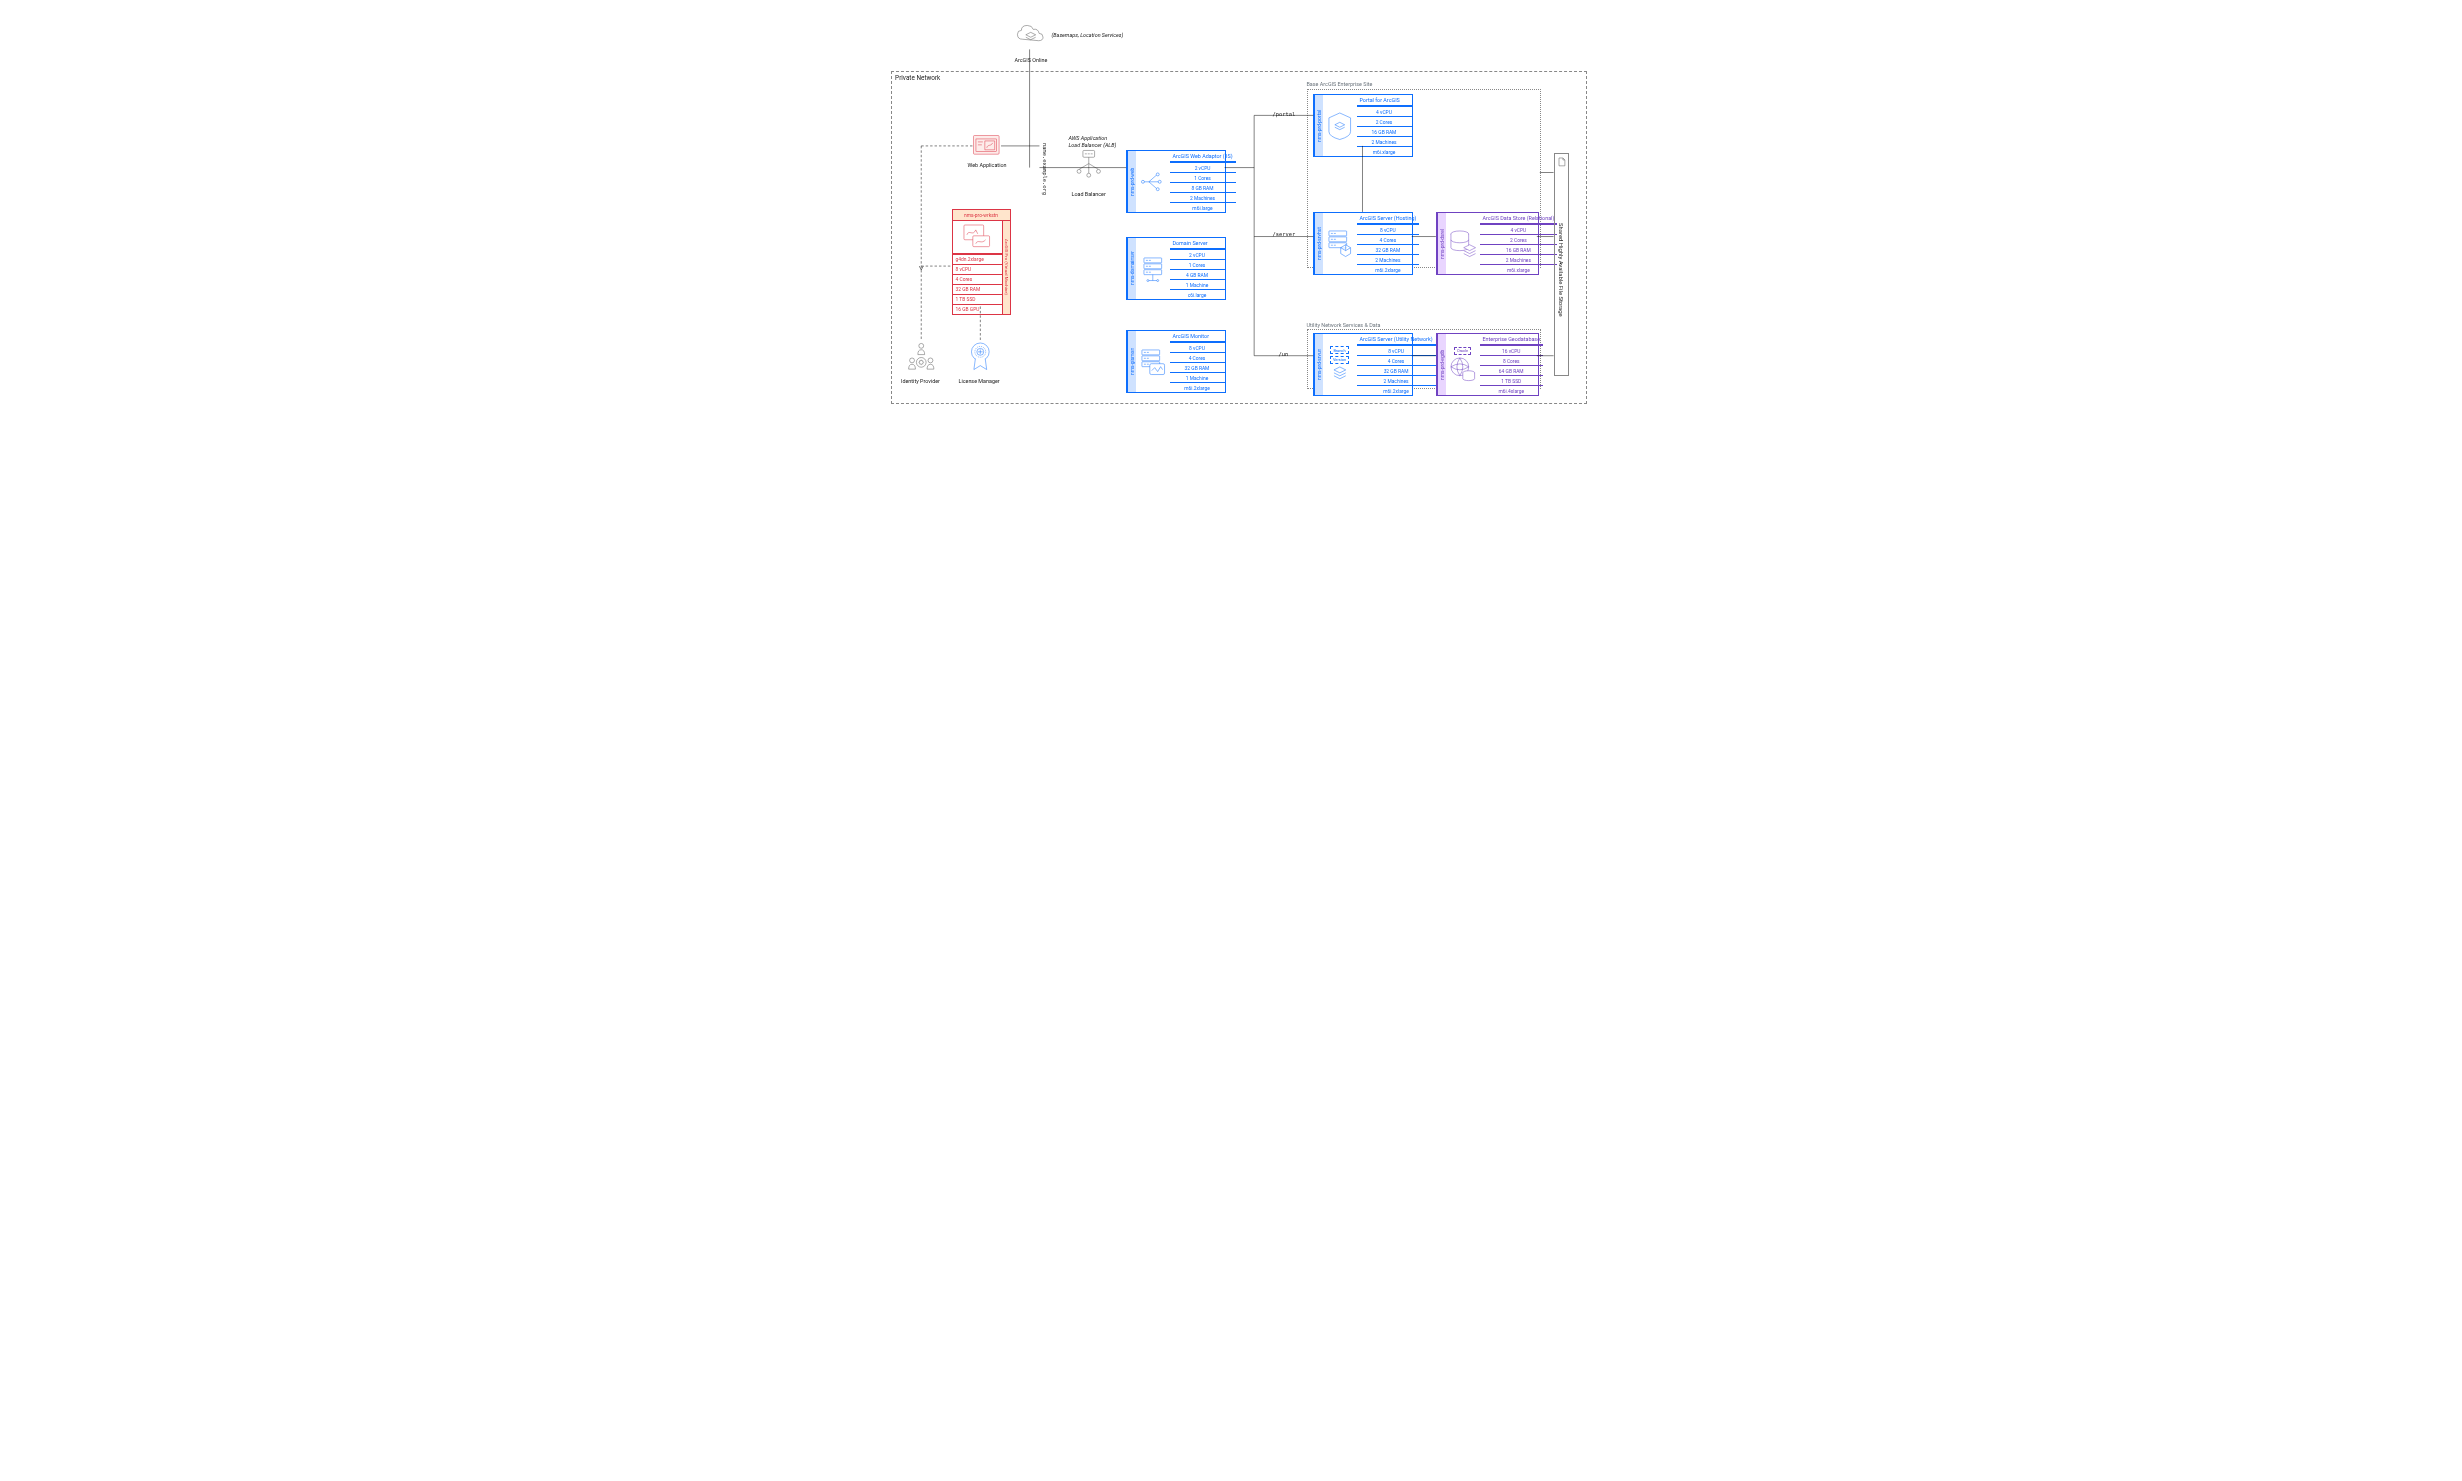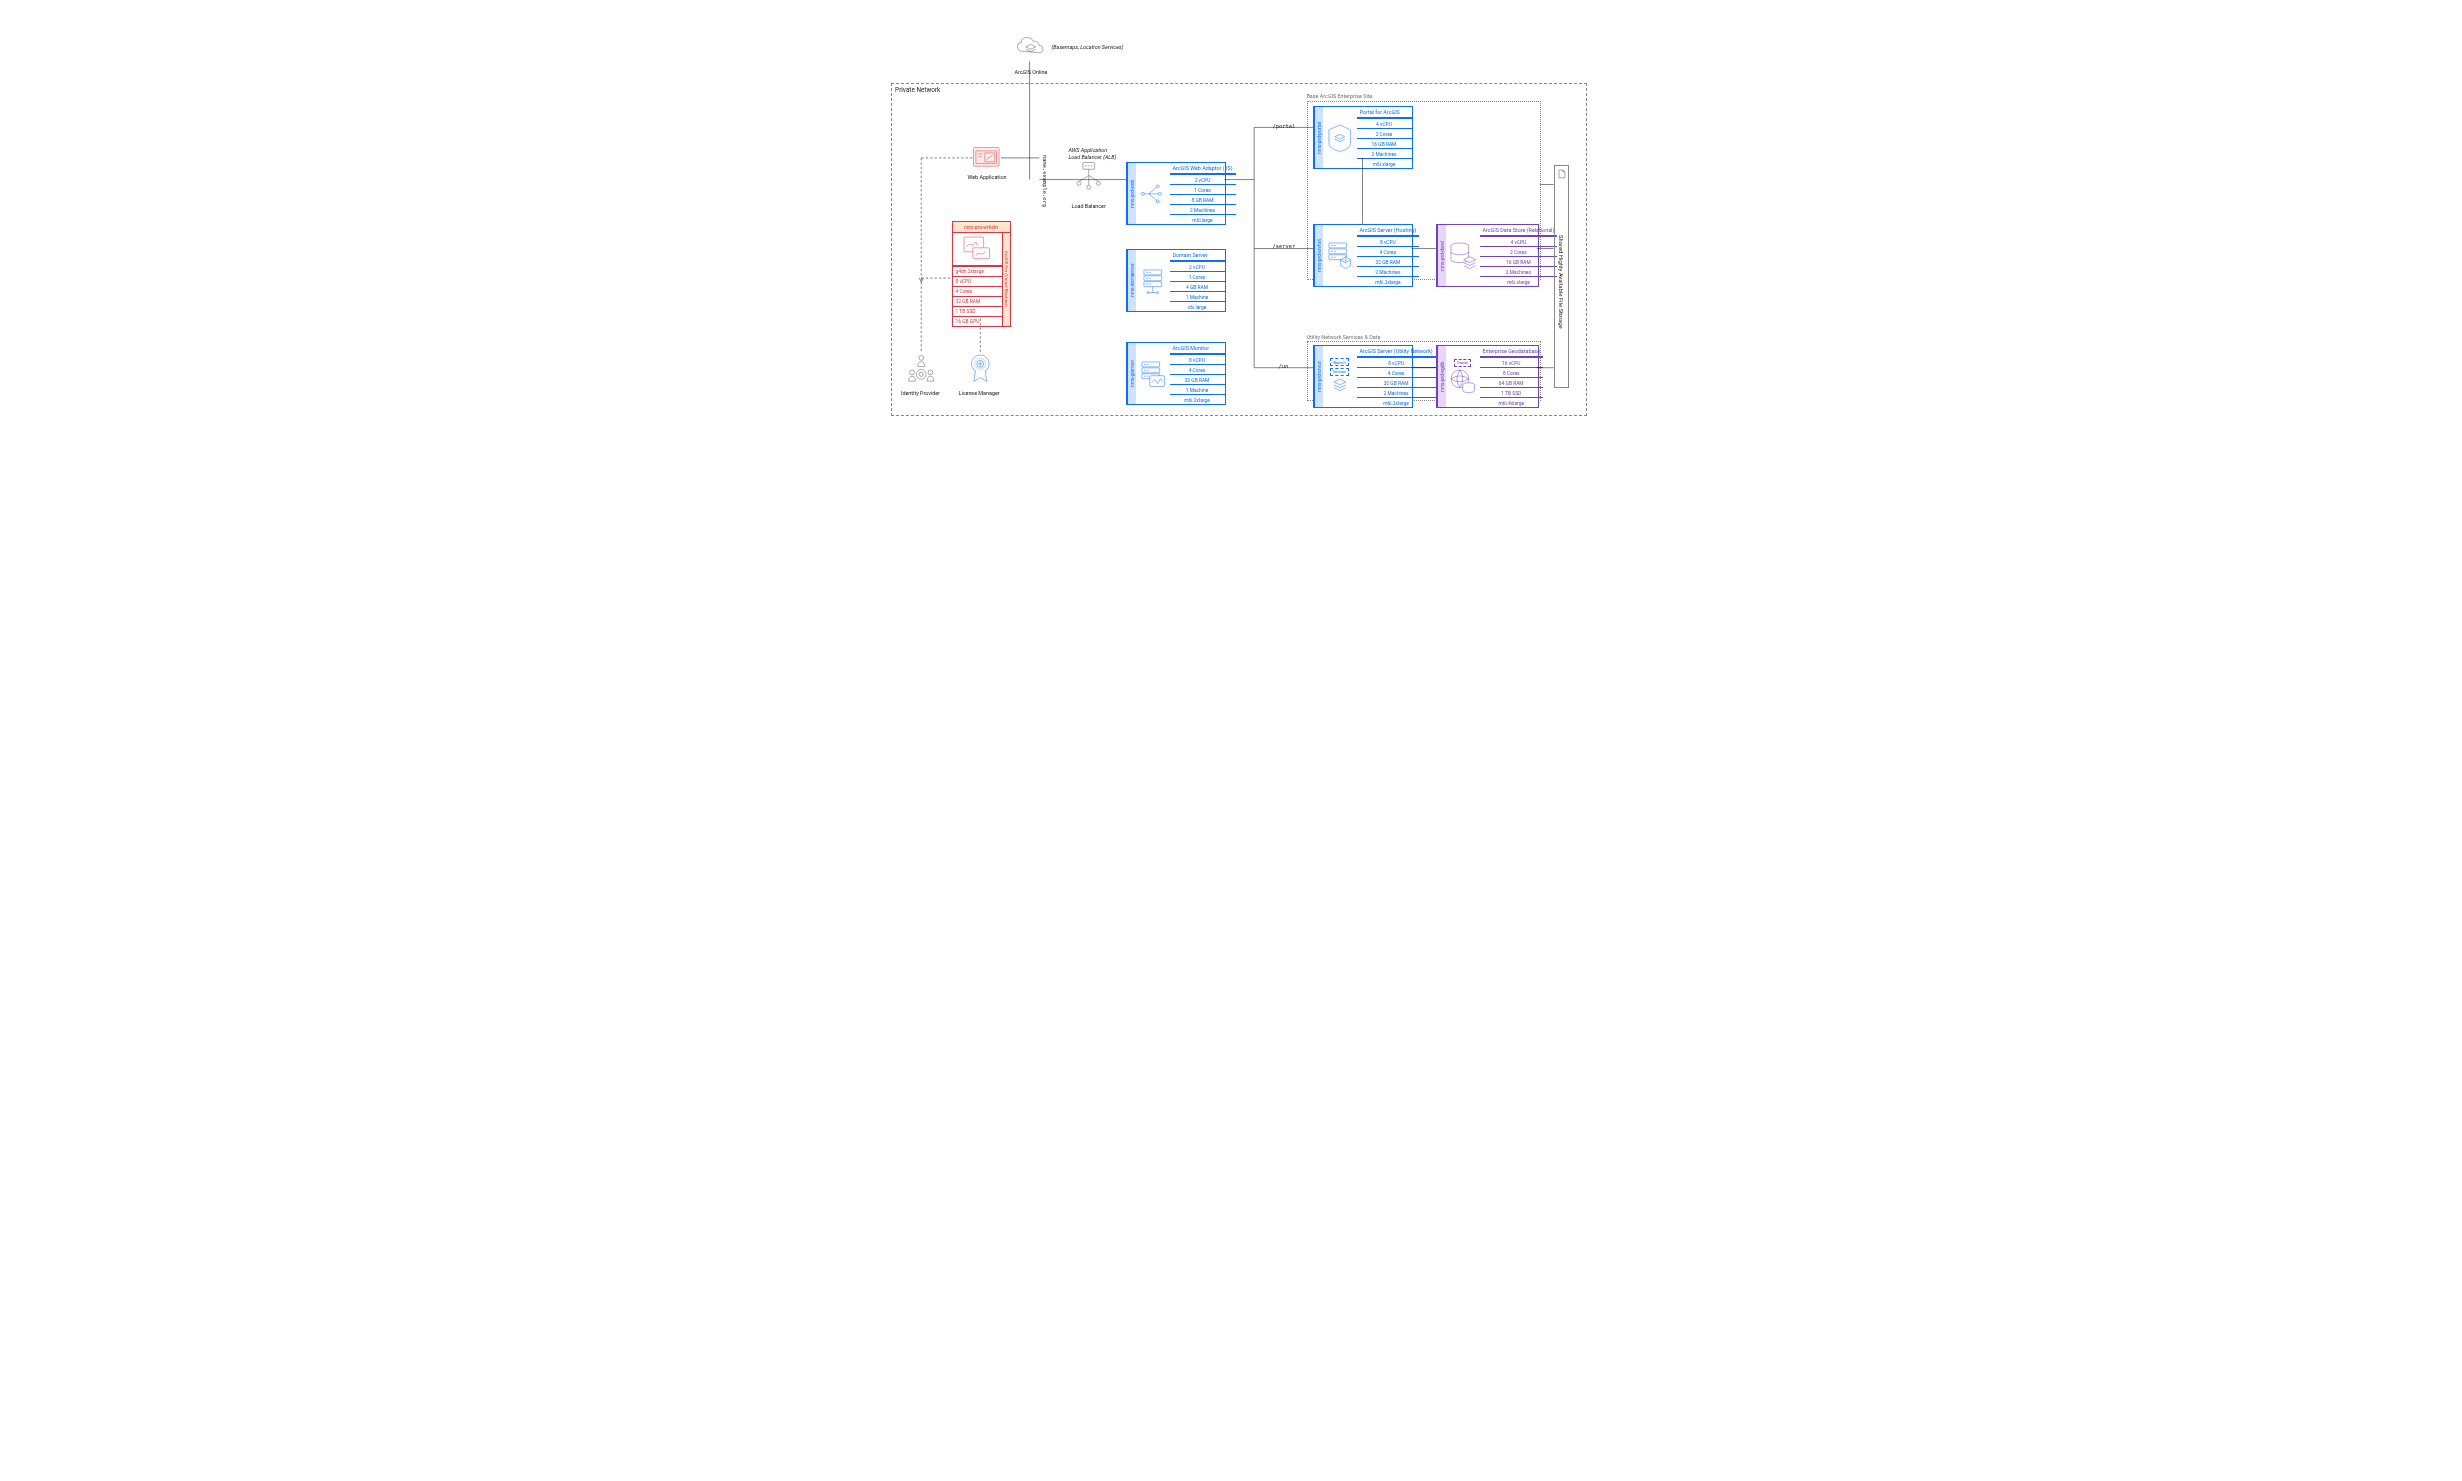--- a/index.html
+++ b/index.html
@@ -11,21 +11,21 @@
     --purple-pale:#e9d5ff;
     --red:#dc3545;
     --red-lt:#fdecea;
     --orange-lt:#ffe5cc;
     --gray:#6c757d;
     --gray-lt:#f8f9fa;
     --border:#333;
     --mono:ui-monospace,Menlo,Consolas,monospace;
   }
   html,body{margin:0;padding:0;background:#fff;font-family:-apple-system,BlinkMacSystemFont,"Segoe UI",Roboto,sans-serif;font-size:5.4px;color:#222}
-  .canvas{position:relative;width:719px;height:412px;margin:12px auto}
+  .canvas{position:relative;width:719px;height:412px;margin:0 auto}
 
   
   .node{position:absolute;display:flex;border:0.5px solid var(--c,var(--blue));background:#fff}
   .node .vtab{writing-mode:vertical-rl;transform:rotate(180deg);background:var(--fill,var(--blue-pale));color:var(--c,var(--blue));padding:2px 1px;font-size:4.9px;text-align:center;border-right:0.5px solid var(--c,var(--blue))}
   .node .iconcell{flex:0 0 34px;display:flex;align-items:center;justify-content:center;background:#fff;border-right:0}
   .node .speccol{flex:1;display:flex;flex-direction:column}
   .node .title{padding:2px 3px;color:var(--c,var(--blue));font-size:5.4px;border-bottom:0.5px solid var(--c,var(--blue));white-space:nowrap}
   .node .spec{padding:1.5px 3px;color:var(--c,var(--blue));font-size:4.9px;border-top:0.5px solid var(--c,var(--blue));text-align:center}
   .node .spec:first-of-type{border-top:0}
 

